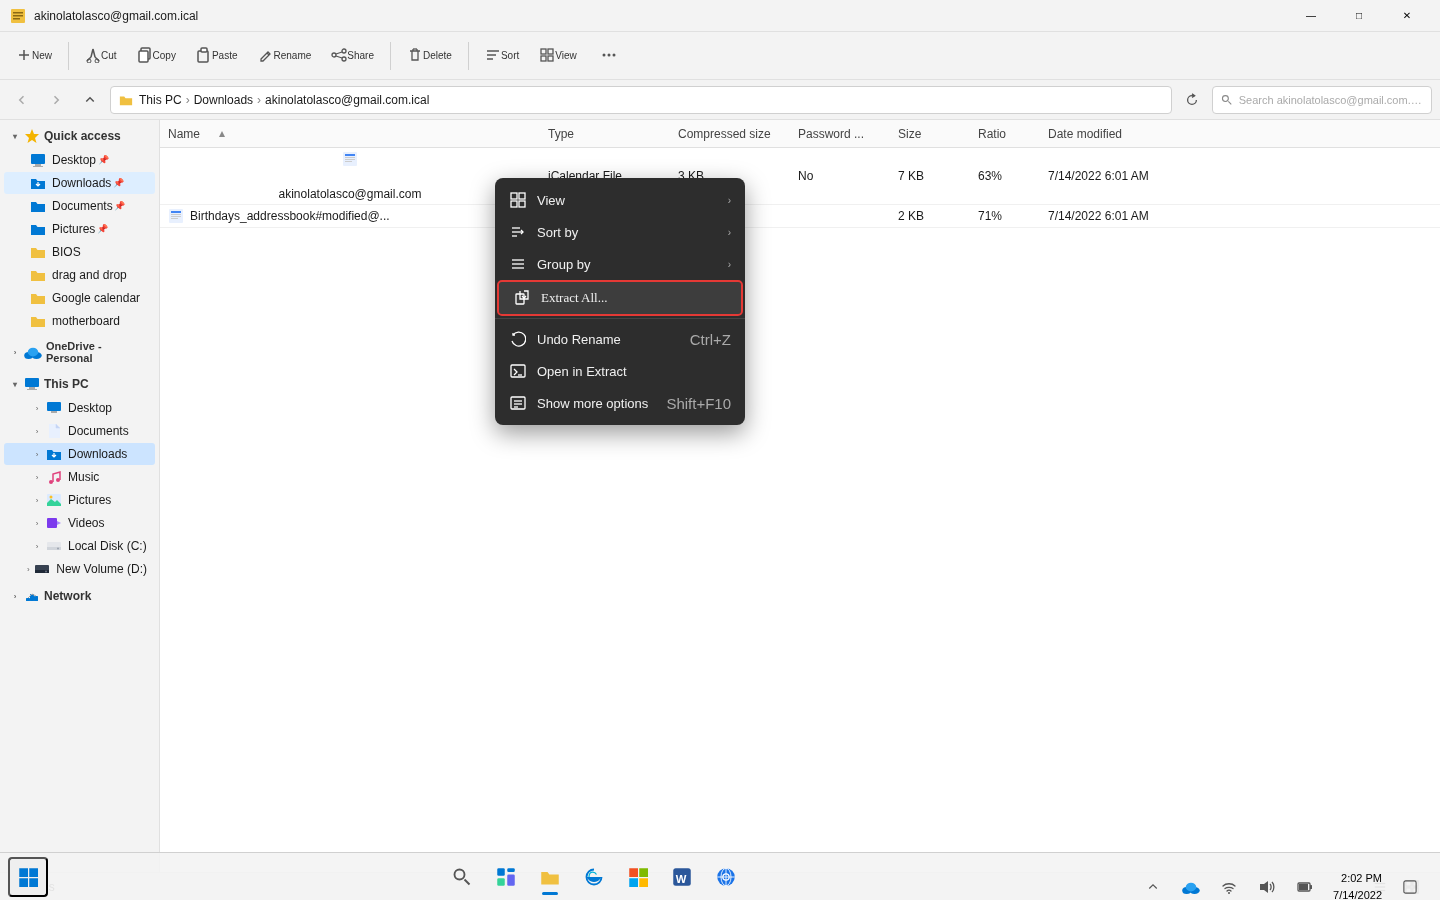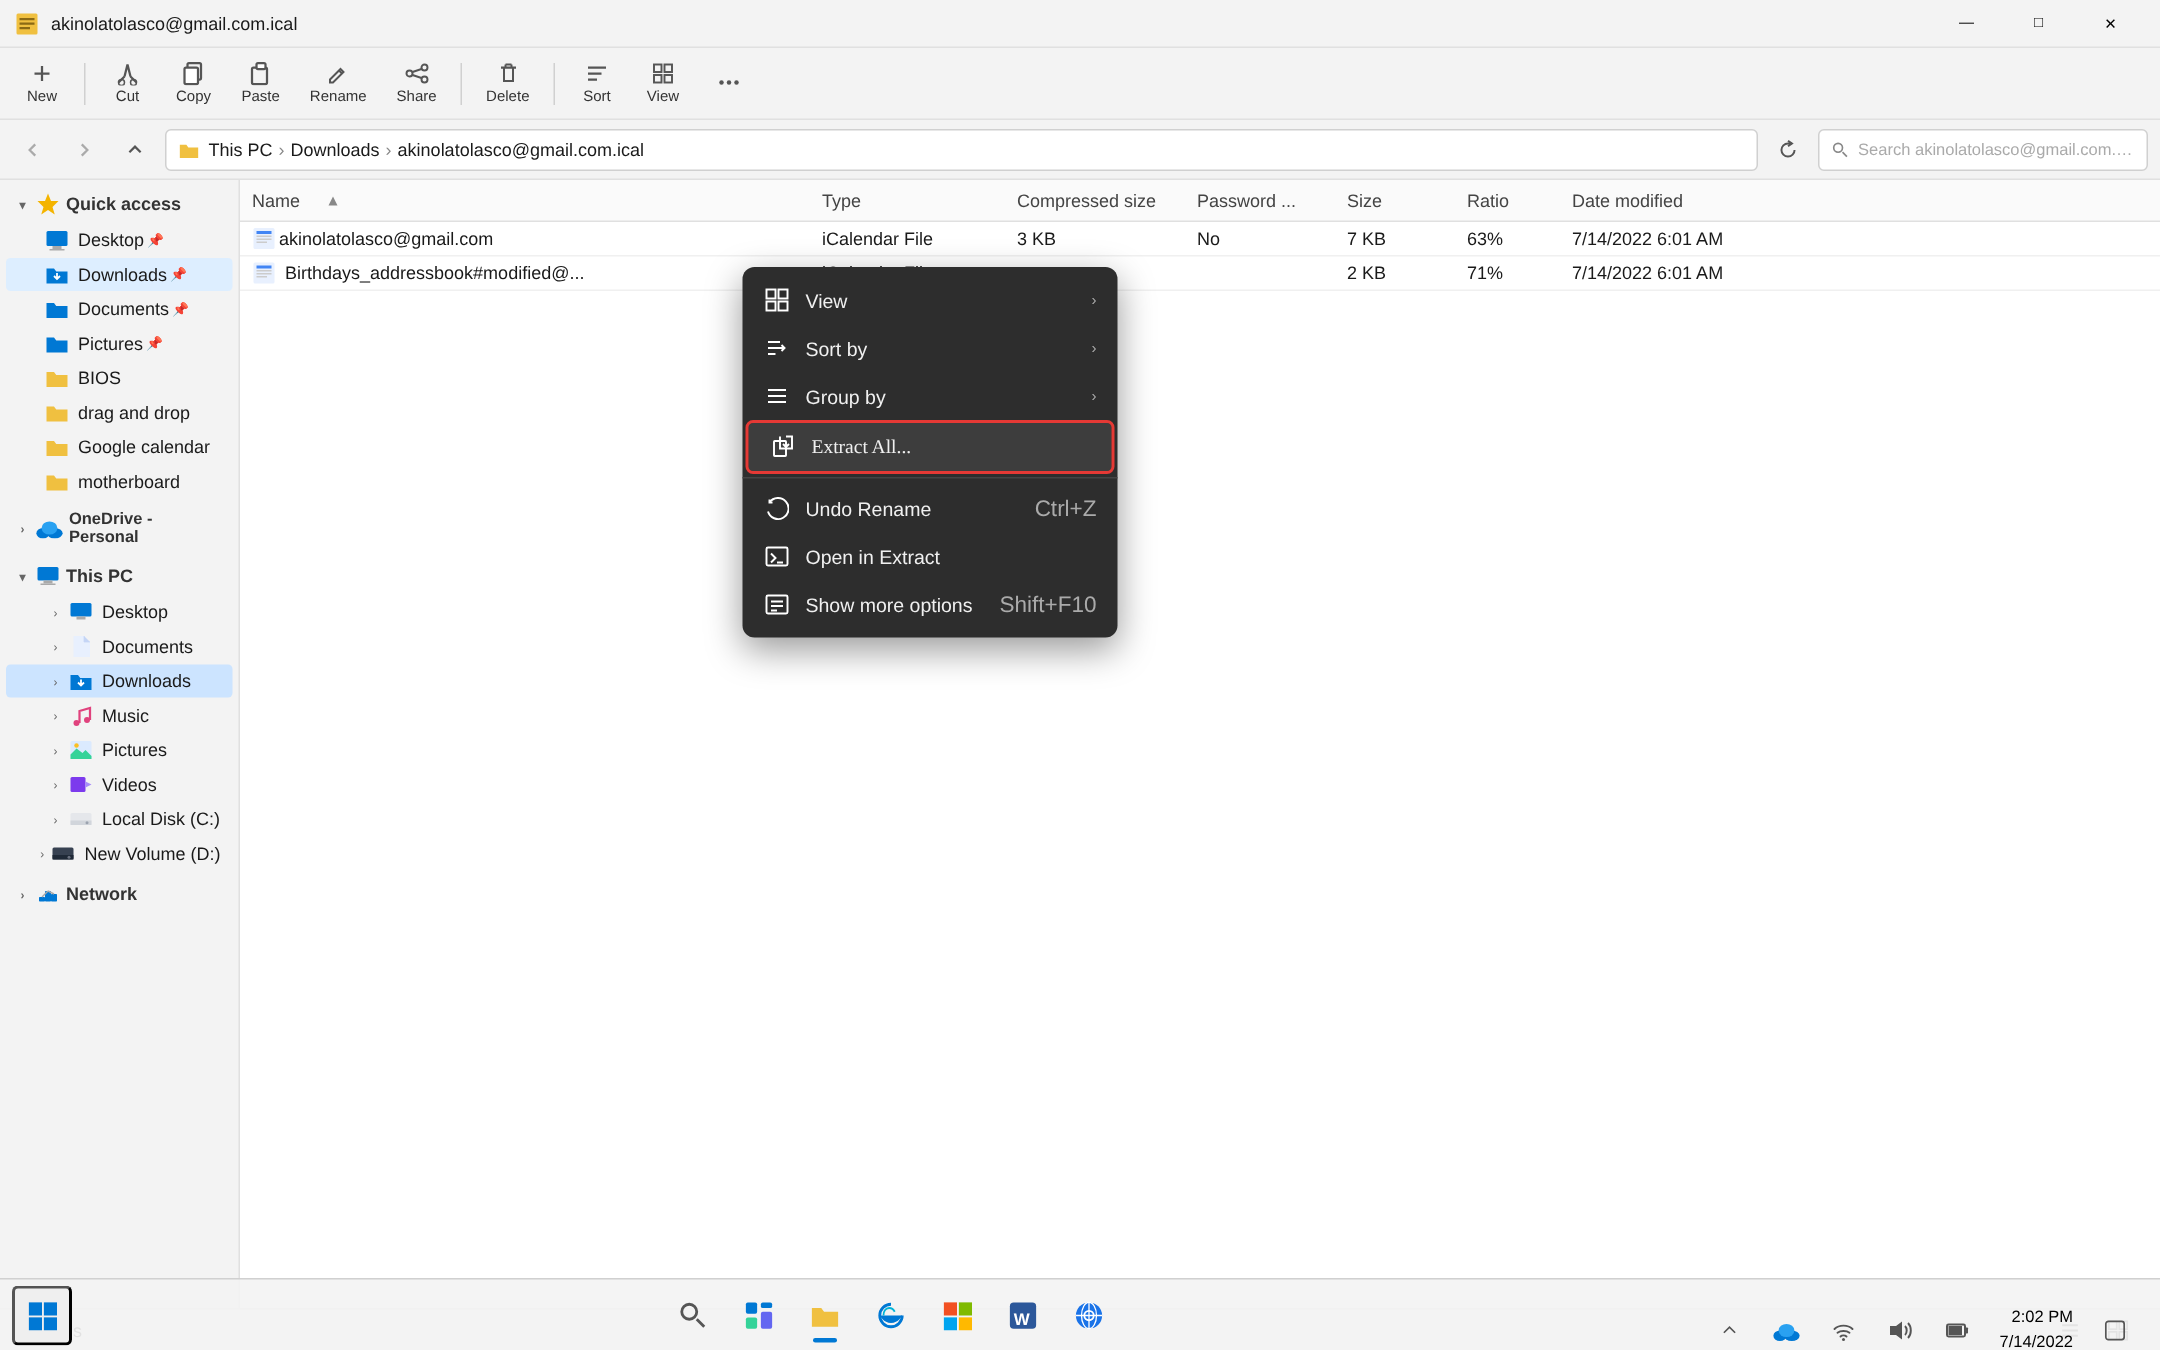--- a/index.html
+++ b/index.html
@@ -28,21 +28,21 @@
     .toolbar {
       background: #f3f3f3;
       height: 48px;
       display: flex;
       align-items: center;
       padding: 0 8px;
       border-bottom: 1px solid #e0e0e0;
       gap: 4px;
     }
     .toolbar-btn {
-      display: flex; flex-direction: column; align-items: center; justify-content: center;
+      display: flex; flex-direction: row; align-items: center; justify-content: center;
       padding: 4px 8px; border: none; background: transparent; cursor: pointer;
       border-radius: 4px; font-size: 10px; color: #333; min-width: 40px;
     }
     .toolbar-btn svg { width: 16px; height: 16px; margin-bottom: 2px; }
     .toolbar-separator { width: 1px; height: 28px; background: #d0d0d0; margin: 0 4px; }
 
     
     .address-bar {
       background: #f3f3f3;
       height: 40px;
@@ -551,21 +551,21 @@
       </div>
       <div class="file-header-col col-ratio">
         <span>Ratio</span>
       </div>
       <div class="file-header-col col-date">
         <span>Date modified</span>
       </div>
     </div>
 
     <div class="file-row">
-      <div class="file-cell col-name" style="display:flex;align-items:center;gap:2px;">
+      <div class="file-cell col-name" style="display:flex;align-items:center;gap:20px;flex-direction:column;">
         <svg viewBox="0 0 16 16" width="16" height="16">
           <rect x="1" y="1" width="14" height="14" rx="1" fill="#e8f0fe"></rect>
           <rect x="3" y="3" width="10" height="2" fill="#4285F4"></rect>
           <rect x="3" y="6" width="10" height="1" fill="#ccc"></rect>
           <rect x="3" y="8" width="10" height="1" fill="#ccc"></rect>
           <rect x="3" y="10" width="7" height="1" fill="#ccc"></rect>
         </svg>
         <span>akinolatolasco@gmail.com</span>
       </div>
       <div class="file-cell col-type">iCalendar File</div>

